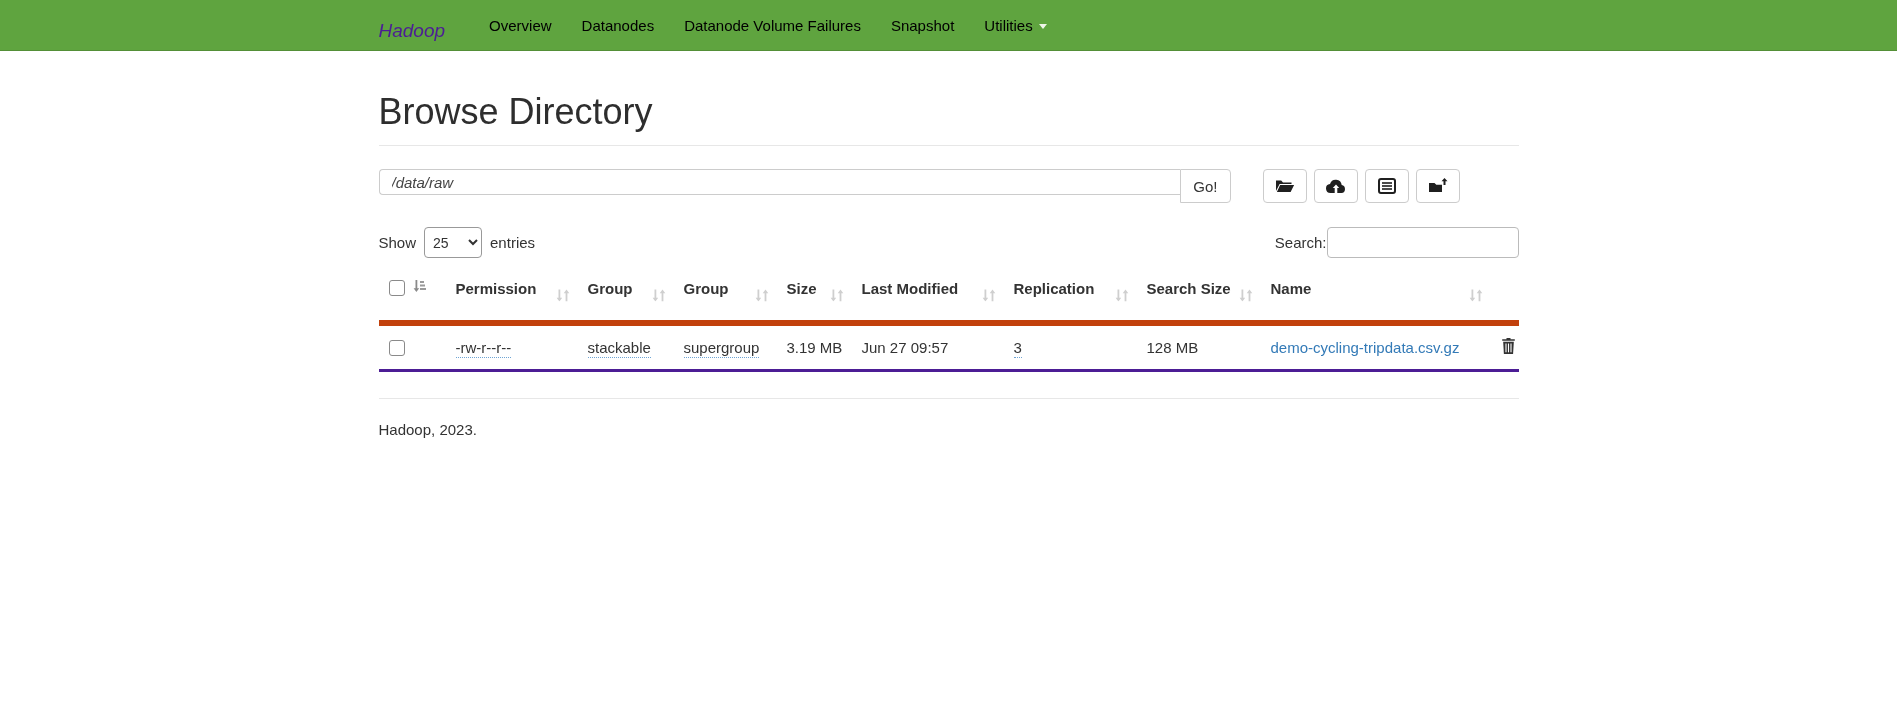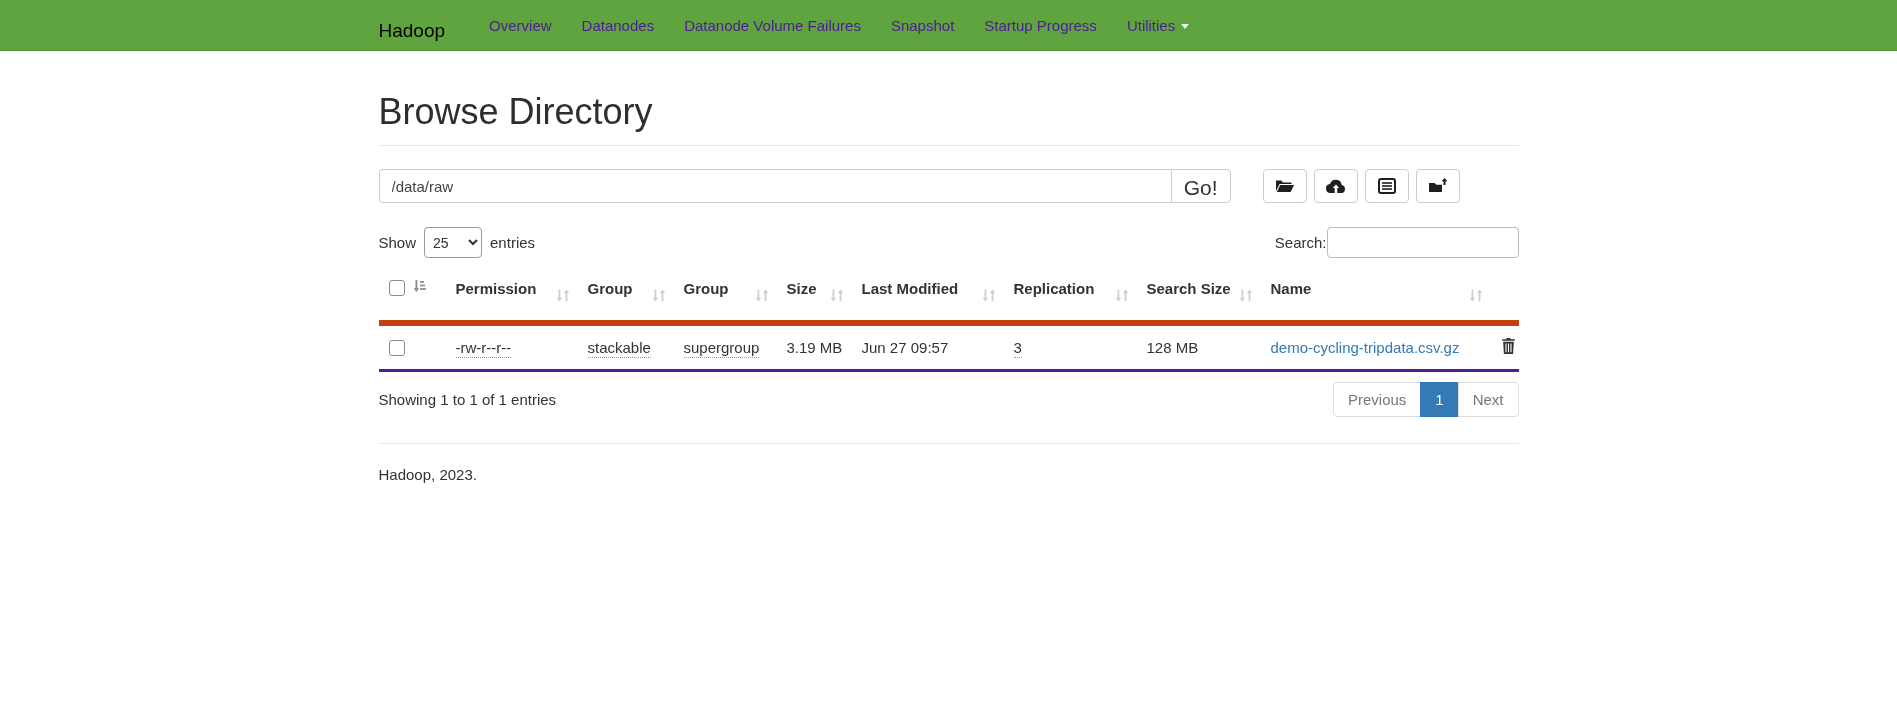--- a/index.html
+++ b/index.html
@@ -15,59 +15,60 @@
   .container { width: 1170px; margin: 0 auto; padding: 0 15px; }
 
   
   .navbar {
     background: #5fa43f;
     border-bottom: 1px solid #548f37;
     height: 51px;
   }
   .navbar .container { display: flex; align-items: stretch; height: 100%; }
   .navbar-brand {
-    color: #000000; font-size: 19px;
+    color: #4c1d95; font-size: 19px;
     display: flex; align-items: center;
     padding: 12px 15px 0 0; margin-right: 14px;
-    text-decoration: none; cursor: pointer;
+    text-decoration: none; cursor: pointer; font-style: italic;
   }
   .nav-link {
-    color: #4c1d95; font-size: 15px;
+    color: #000000; font-size: 15px;
     display: flex; align-items: center; gap: 6px;
     padding: 0 15px; text-decoration: none; cursor: pointer;
   }
   .caret {
     display: inline-block; width: 0; height: 0;
     border-left: 4px solid transparent;
     border-right: 4px solid transparent;
     border-top: 5px solid #eef5e9;
     margin-top: 2px;
   }
 
   
   h1.page-title { font-size: 36px; font-weight: 500; color: #2e2e2e; margin: 40px 0 12px; }
   hr { border: 0; border-top: 1px solid #e7e7e7; margin: 0; }
   .title-hr { margin-bottom: 23px; }
 
   
   .pathbar { display: flex; align-items: flex-start; margin-bottom: 24px; }
   .input-group { display: flex; width: 852px; }
   .path-input {
-    flex: 1; height: 34px;
+    flex: 1; height: 26px;
     border: 1px solid #ccc; border-right: 0;
     border-radius: 4px 0 0 4px;
     padding: 6px 12px; font-size: 15px; color: #444;
     font-family: "Liberation Sans", sans-serif;
     outline: none;
+    font-style: italic;
   }
   .go-button {
     height: 34px; padding: 6px 12px;
     background: #fff; border: 1px solid #ccc;
     border-radius: 0 4px 4px 0;
-    font-size: 21px; color: #333; cursor: pointer;
+    font-size: 15px; color: #333; cursor: pointer;
     font-family: "Liberation Sans", sans-serif;
   }
   .icon-button-group { display: flex; margin-left: 32px; }
   .icon-button {
     width: 44px; height: 34px; margin-right: 7px;
     background: #fff; border: 1px solid #ccc; border-radius: 4px;
     display: flex; align-items: center; justify-content: center;
     cursor: pointer; padding: 0;
   }
   .icon-button svg { display: block; }
@@ -141,21 +142,20 @@
 </head>
 <body>
 
 <nav class="navbar">
   <div class="container">
     <a class="navbar-brand">Hadoop</a>
     <a class="nav-link">Overview</a>
     <a class="nav-link">Datanodes</a>
     <a class="nav-link">Datanode Volume Failures</a>
     <a class="nav-link">Snapshot</a>
-    <a class="nav-link">Startup Progress</a>
     <a class="nav-link">
       <span>Utilities</span>
       <span class="caret"></span>
     </a>
   </div>
 </nav>
 
 <div class="container">
 
   <h1 class="page-title">Browse Directory</h1>
@@ -344,25 +344,17 @@
                 <line x1="7.5" y1="5.5" x2="7.5" y2="14.3" stroke="#fff" stroke-width="1.1"></line>
                 <line x1="10" y1="5.5" x2="10" y2="14.3" stroke="#fff" stroke-width="1.1"></line>
               </svg>
             </span>
           </button>
         </td>
       </tr>
     </tbody>
   </table>
 
-  <div class="table-footer">
-    <div class="info-text">Showing 1 to 1 of 1 entries</div>
-    <div class="pagination">
-      <a class="page-item first">Previous</a>
-      <a class="page-item active">1</a>
-      <a class="page-item last">Next</a>
-    </div>
-  </div>
 
   <hr class="footer-hr">
   <div class="site-footer">Hadoop, 2023.</div>
 
 </div>
 
 </body></html>

